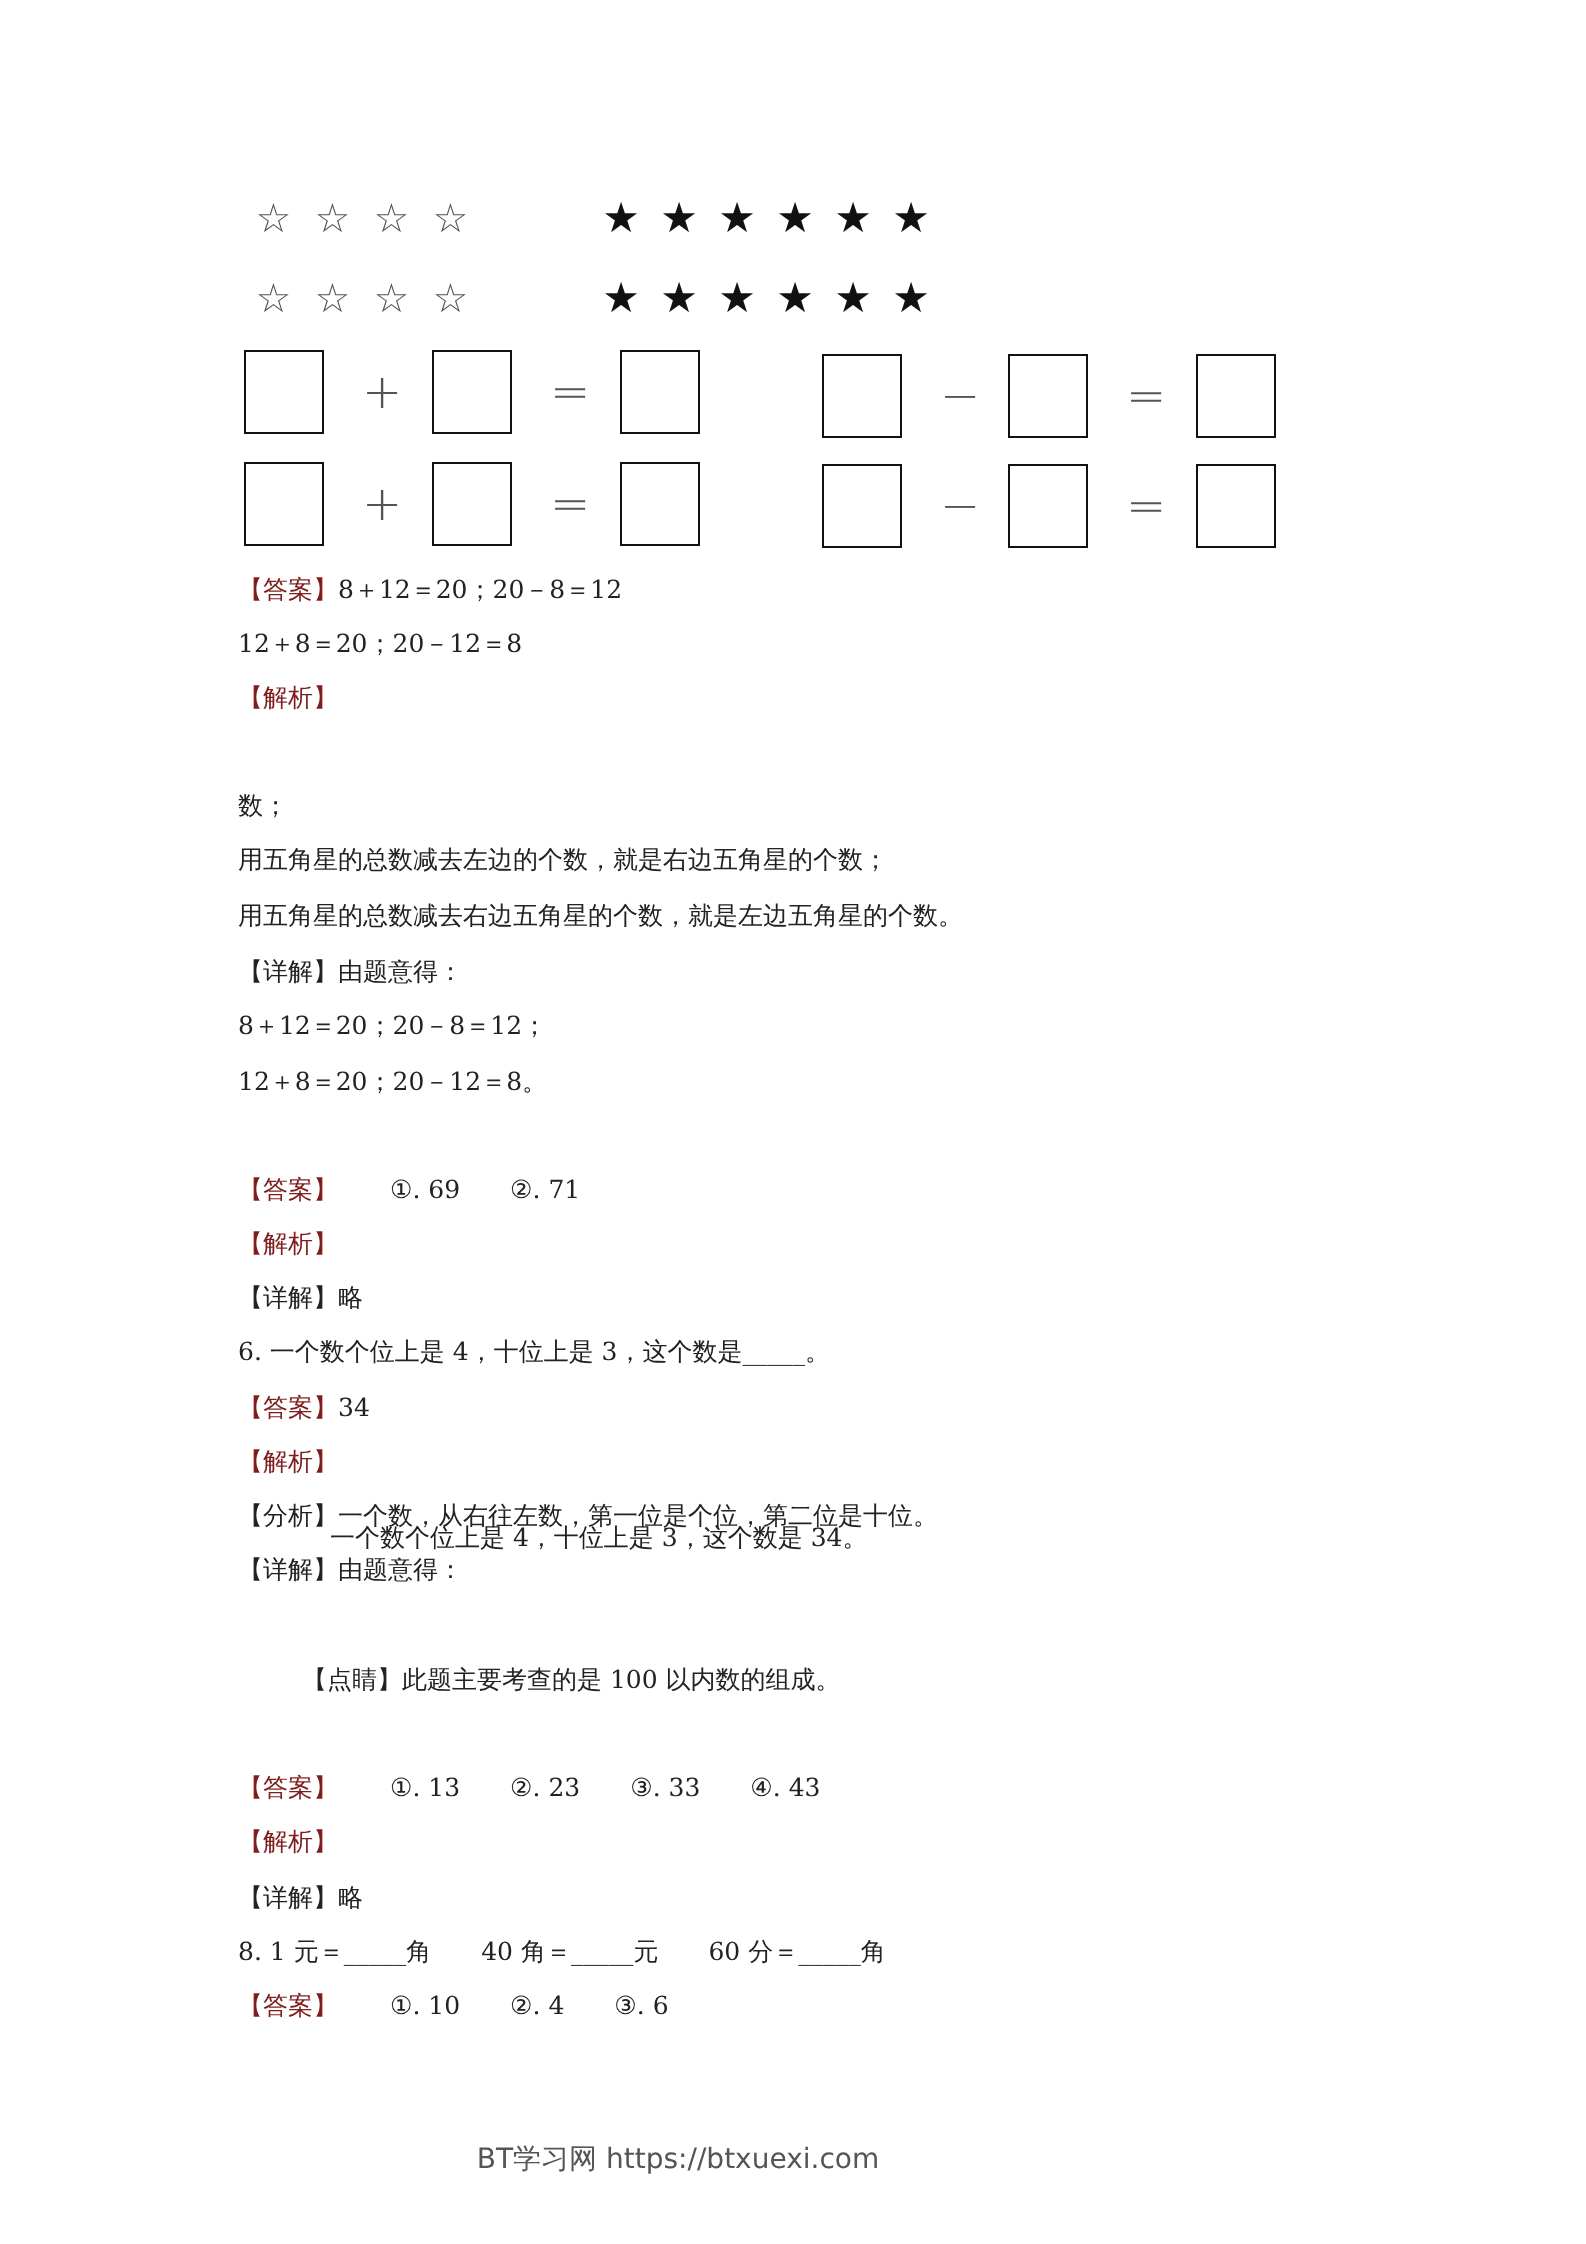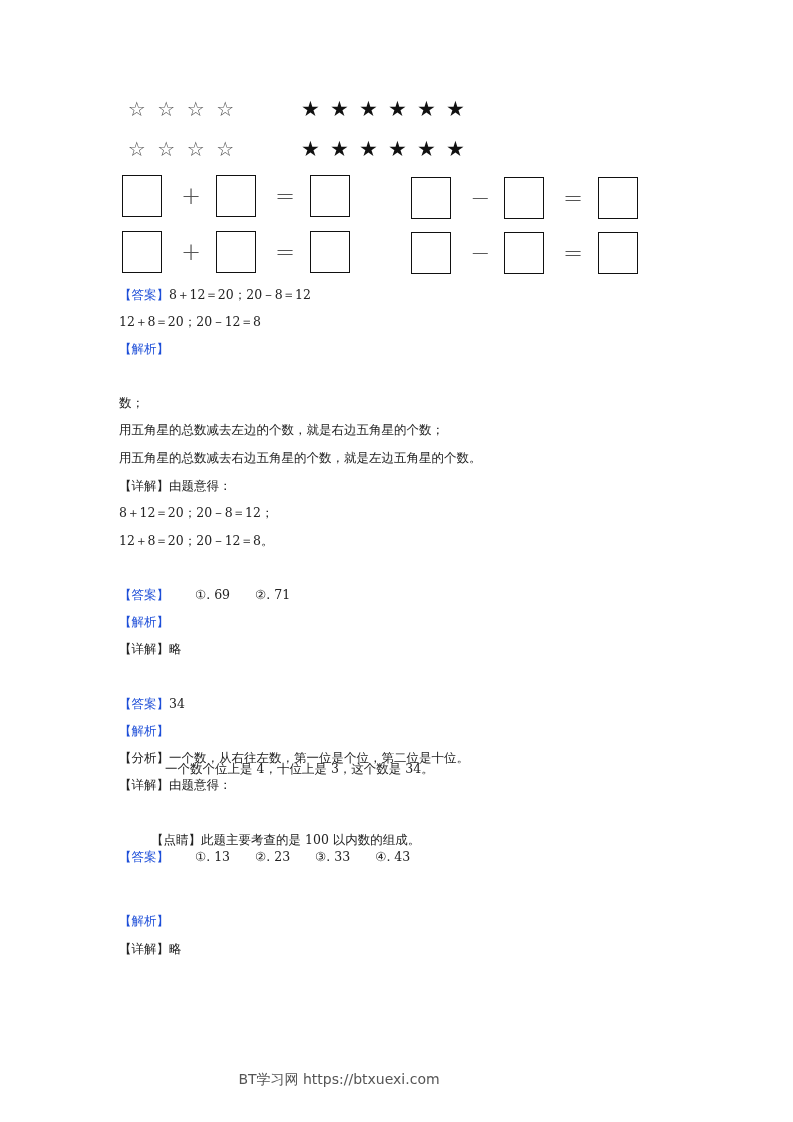--- a/index.html
+++ b/index.html
@@ -9,21 +9,21 @@
 
   .stars-row { position: absolute; left: 122px; height: 24px; display: flex; align-items: center; }
   .star { font-family: "DejaVu Sans", sans-serif; display: inline-block; text-align: center; }
   .hollow { font-size: 20px; color: #555; width: 29.5px; }
   .solid { font-size: 21px; color: #111; width: 29px; }
   .stars-right { position: absolute; left: 296px; height: 24px; display: flex; align-items: center; }
   .box { position: absolute; width: 40px; height: 42px; border: 1.5px solid #111; box-sizing: border-box; background: #fff; }
   .op { position: absolute; font-family: "DejaVu Sans", sans-serif; font-size: 24px; color: #555; width: 30px; text-align: center; line-height: 42px; font-weight: 300; }
 
   .line { position: absolute; left: 119px; font-size: 12.5px; line-height: 18px; white-space: nowrap; color: #222; }
-  .tag-blue { color: #1d4ed8; }
+  .tag-blue { color: #7f1d1d; }
   .tag-black { color: #222; }
   .gap { display: inline-block; }
 
   .footer { position: absolute; left: 0; width: 678px; top: 1071px; text-align: center;
             font-family: "DejaVu Sans", sans-serif; font-size: 14px; color: #555; }
 </style>
 </head>
 <body>
 
 <div class="page">
@@ -102,38 +102,43 @@
   <div class="line" style="top:532px;">12＋8＝20；20－12＝8。</div>
 
   <div class="line" style="top:586px;">
     <span class="tag-blue">【答案】</span><span class="gap" style="width:26px;"></span><span>①. 69　　②. 71</span>
   </div>
   <div class="line tag-blue" style="top:613px;">【解析】</div>
   <div class="line" style="top:640px;">
     <span>【详解】</span><span>略</span>
   </div>
 
+  <div class="line" style="top:667px;">6. 一个数个位上是 4，十位上是 3，这个数是_____。</div>
   <div class="line" style="top:695px;">
     <span class="tag-blue">【答案】</span><span>34</span>
   </div>
   <div class="line tag-blue" style="top:722px;">【解析】</div>
   <div class="line" style="top:749px;">
     <span>【分析】</span><span>一个数，从右往左数，第一位是个位，第二位是十位。</span>
   </div>
   <div class="line" style="top:776px;">
     <span>【详解】</span><span>由题意得：</span>
   </div>
   <div class="line" style="top:760px;margin-left:46px;">一个数个位上是 4，十位上是 3，这个数是 34。</div>
   <div class="line" style="top:831px;margin-left:32px;">
     <span>【点睛】</span><span>此题主要考查的是 100 以内数的组成。</span>
   </div>
 
-  <div class="line" style="top:848px;">
+  <div class="line" style="top:885px;">
     <span class="tag-blue">【答案】</span><span class="gap" style="width:26px;"></span><span>①. 13　　②. 23　　③. 33　　④. 43</span>
   </div>
   <div class="line tag-blue" style="top:912px;">【解析】</div>
   <div class="line" style="top:940px;">
     <span>【详解】</span><span>略</span>
   </div>
 
+  <div class="line" style="top:967px;">8. 1 元＝_____角　　40 角＝_____元　　60 分＝_____角</div>
+  <div class="line" style="top:994px;">
+    <span class="tag-blue">【答案】</span><span class="gap" style="width:26px;"></span><span>①. 10　　②. 4　　③. 6</span>
+  </div>
 
   <div class="footer">BT学习网 https://btxuexi.com</div>
 </div>
 
 </body></html>

